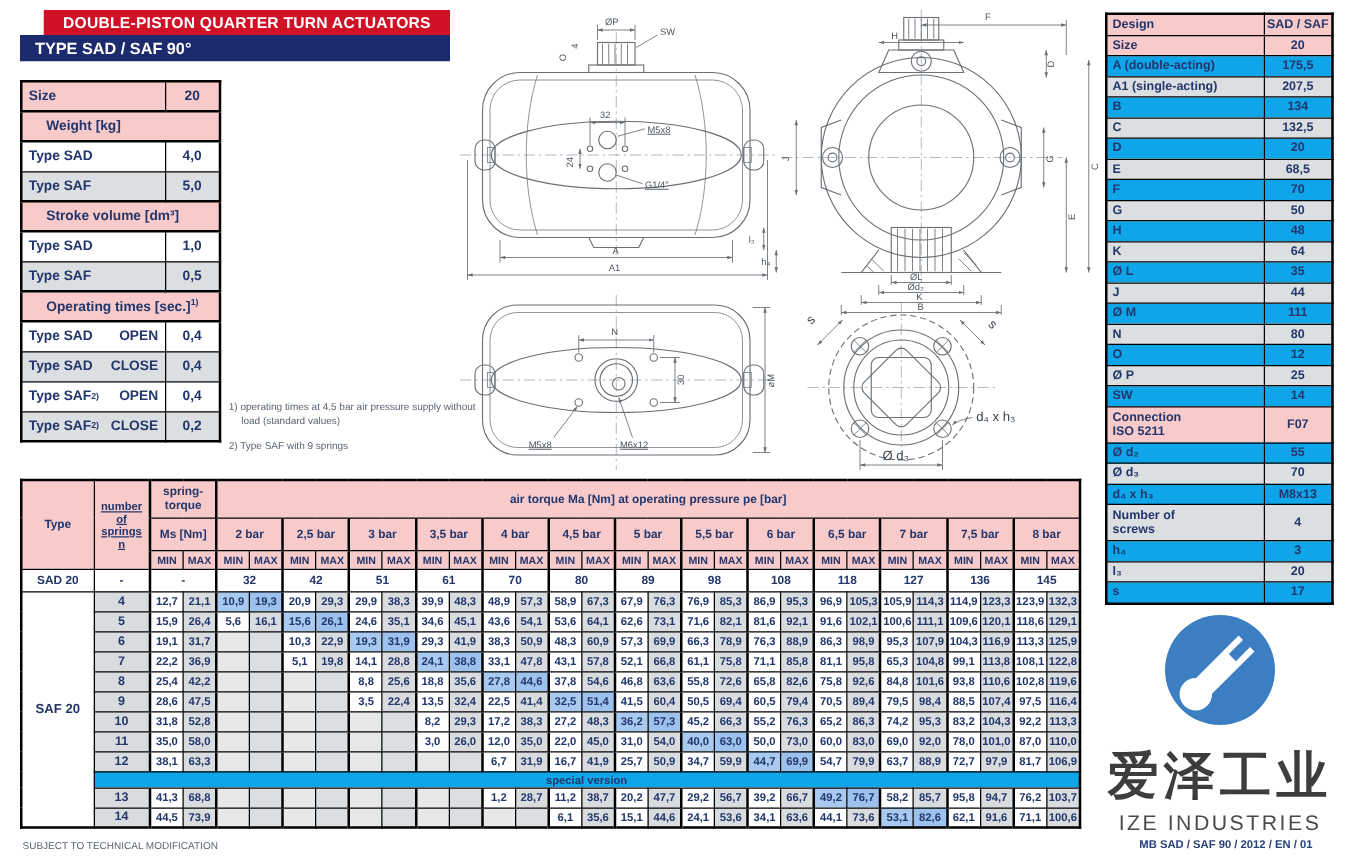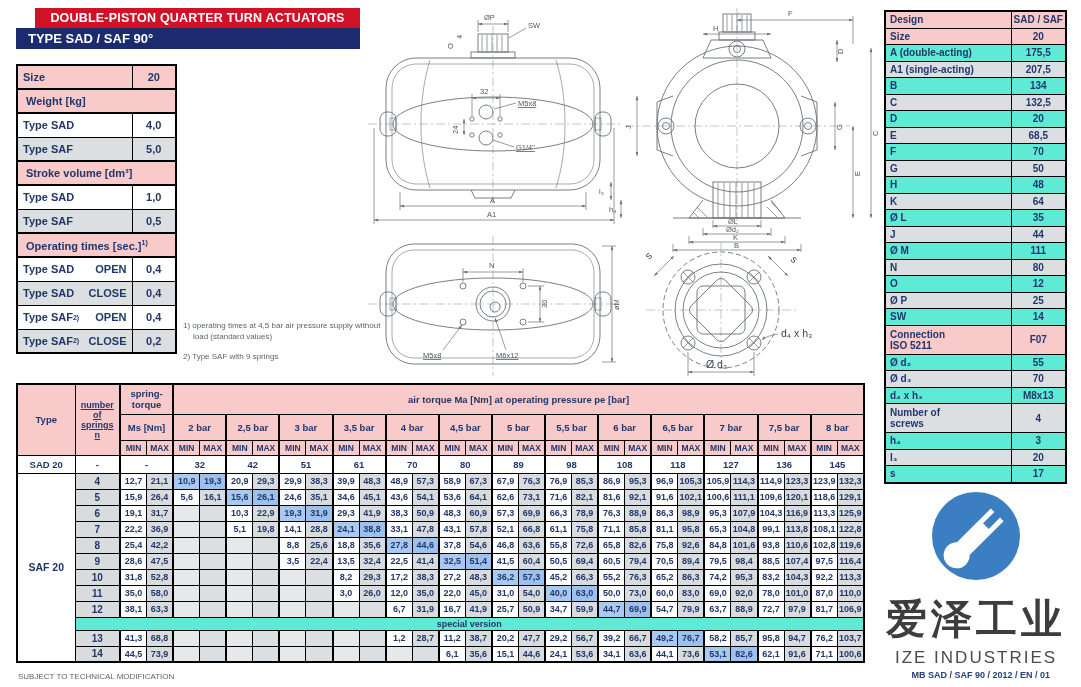--- a/index.html
+++ b/index.html
@@ -9,21 +9,21 @@
   }
   
   .banner-red{position:absolute;left:35px;top:8px;width:325px;height:20px;background:#d11126;
     color:#fff;font-weight:bold;font-size:12.5px;display:flex;align-items:center;justify-content:center;letter-spacing:.2px;}
   .banner-navy{position:absolute;left:16px;top:28px;width:344px;height:21px;background:#1c2b6e;
     color:#fff;font-weight:bold;font-size:13px;display:flex;align-items:center;padding-left:12px;box-sizing:border-box;}
   
   table{border-collapse:collapse;}
   .spec{position:absolute;left:16px;top:64px;width:159px;table-layout:fixed;
     border:2px solid #000;font-size:11px;font-weight:bold;color:#22366b;}
-  .spec td{border:1px solid #000;height:22px;padding:0 0 0 8px;}
+  .spec td{border:1px solid #000;height:22px;padding:0 0 0 19px;}
   .spec col.c1{width:115px}.spec col.c2{width:44px}
   .spec .pink{background:#f8caca;}
   .spec .sec{background:#f8caca;border-top:2px solid #000;border-bottom:2px solid #000;}
   .spec .hdr td{border-bottom:2px solid #000;}
   .spec .white{background:#fff}.spec .gray{background:#dcdfe2}
   .spec td.val{text-align:center;padding:0;}
   .spec tr{height:24px;}
   .spec td.lblwrap{padding:0;}
   .spec .lblflex{display:flex;align-items:center;height:100%;padding-left:5px;}
   .spec .mode{margin-left:auto;padding-right:5px;}
@@ -32,21 +32,21 @@
   .note{position:absolute;left:183px;width:200px;font-size:8px;color:#5a6470;
     padding-left:10px;text-indent:-10px;line-height:1.35;}
   
   .dim{position:absolute;left:884px;top:10px;width:181px;table-layout:fixed;
     border:2px solid #000;font-size:10px;font-weight:bold;color:#22366b;}
   .dim td{border:1px solid #000;height:15.5px;padding:0;}
   .dim col.c1{width:126px}.dim col.c2{width:55px}
   .dim td.dl{padding-left:4px;white-space:pre-line;line-height:11px;}
   .dim td.dv{text-align:center;}
   .dim tr.pink td{background:#f8caca;}
-  .dim tr.white td{background:#5eead4}.dim tr.gray td{background:#dcdfe2}
+  .dim tr.white td{background:#0ea5e9}.dim tr.gray td{background:#dcdfe2}
   .dim tr.tall{height:29px;}
   
   .tq{position:absolute;left:16px;top:383px;width:849px;table-layout:fixed;
     border:2px solid #000;font-size:9px;font-weight:bold;color:#22366b;}
   .tq th,.tq td{border:1px solid #000;padding:0;text-align:center;}
   .tq th{background:#f8caca;font-size:9.5px;}
   .tq .r1{height:30px}.tq .r2{height:26px}.tq .r3{height:15px}
   .tq tr{height:16px;}
   .tq .springsTh{white-space:pre-line;line-height:10px;font-size:9px;text-decoration:underline;}
   .tq .stTh{white-space:pre-line;line-height:11px;}
@@ -55,21 +55,21 @@
   .tq td.type{background:#fff;font-size:10.5px;}
   .tq td.ncol{background:#d9dcdf;font-size:10px;}
   .tq td.msmin,.tq td.vmin{background:#fff;}
   .tq td.msmax,.tq td.vmax{background:#d9dcdf;}
   .tq td.emin{background:#e6e8ea;}
   .tq td.emax{background:#dcdfe2;}
   .tq td.hl{background:#a8caf0;}
   .tq td.hl2{background:#9bc1ec;}
   .tq tr.sad td{background:#fff;height:17px;font-size:9.5px;}
   .tq tr.sv{height:13px;}
-  .tq tr.sv td{background:#5eead4;}
+  .tq tr.sv td{background:#0ea5e9;}
   
   .drw{position:absolute;}
   svg{overflow:visible;}
   svg .ln{stroke:#6a7076;stroke-width:.9;fill:none;}
   svg .th{stroke:#6a7076;stroke-width:.6;fill:none;}
   svg .cl{stroke:#9aa0a7;stroke-width:.6;fill:none;stroke-dasharray:9 3 2 3;}
   svg .dm{stroke:#6a7076;stroke-width:.7;fill:none;}
   svg .ht{stroke:#6a7076;stroke-width:.7;}
   svg text{font-family:"Liberation Sans",sans-serif;font-size:7.5px;fill:#4d5560;}
   svg text.big{font-size:10.5px;fill:#3c454f;}

